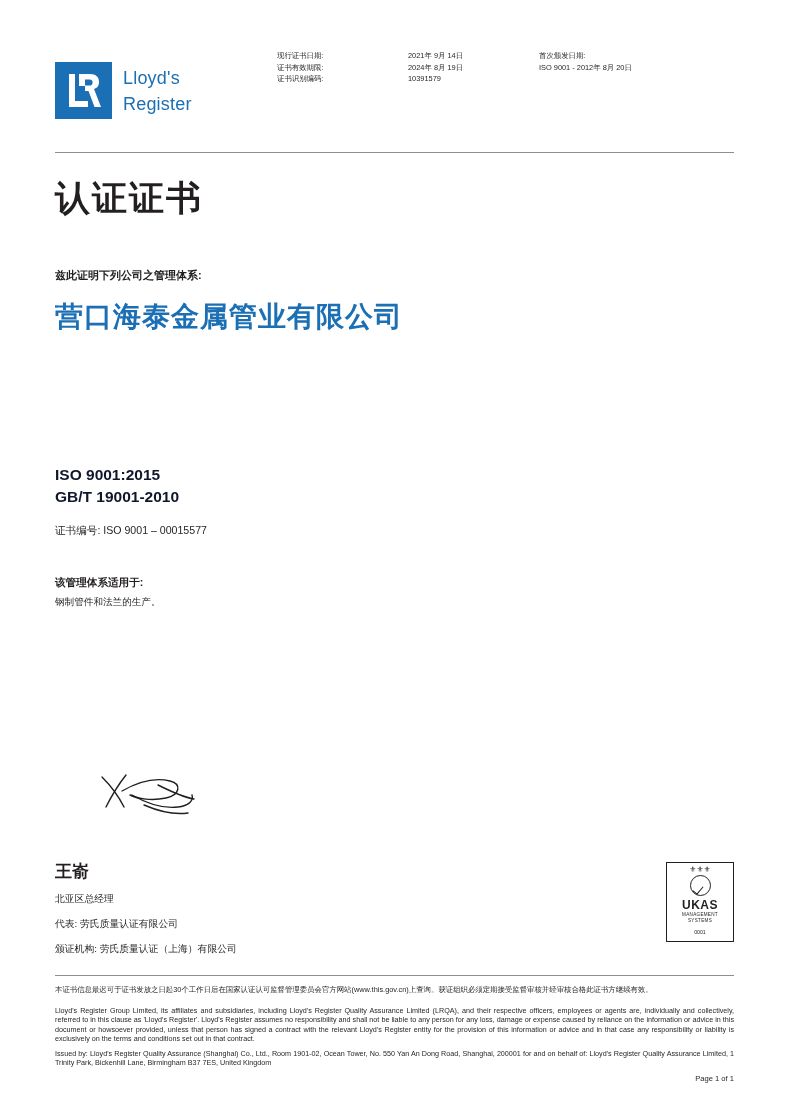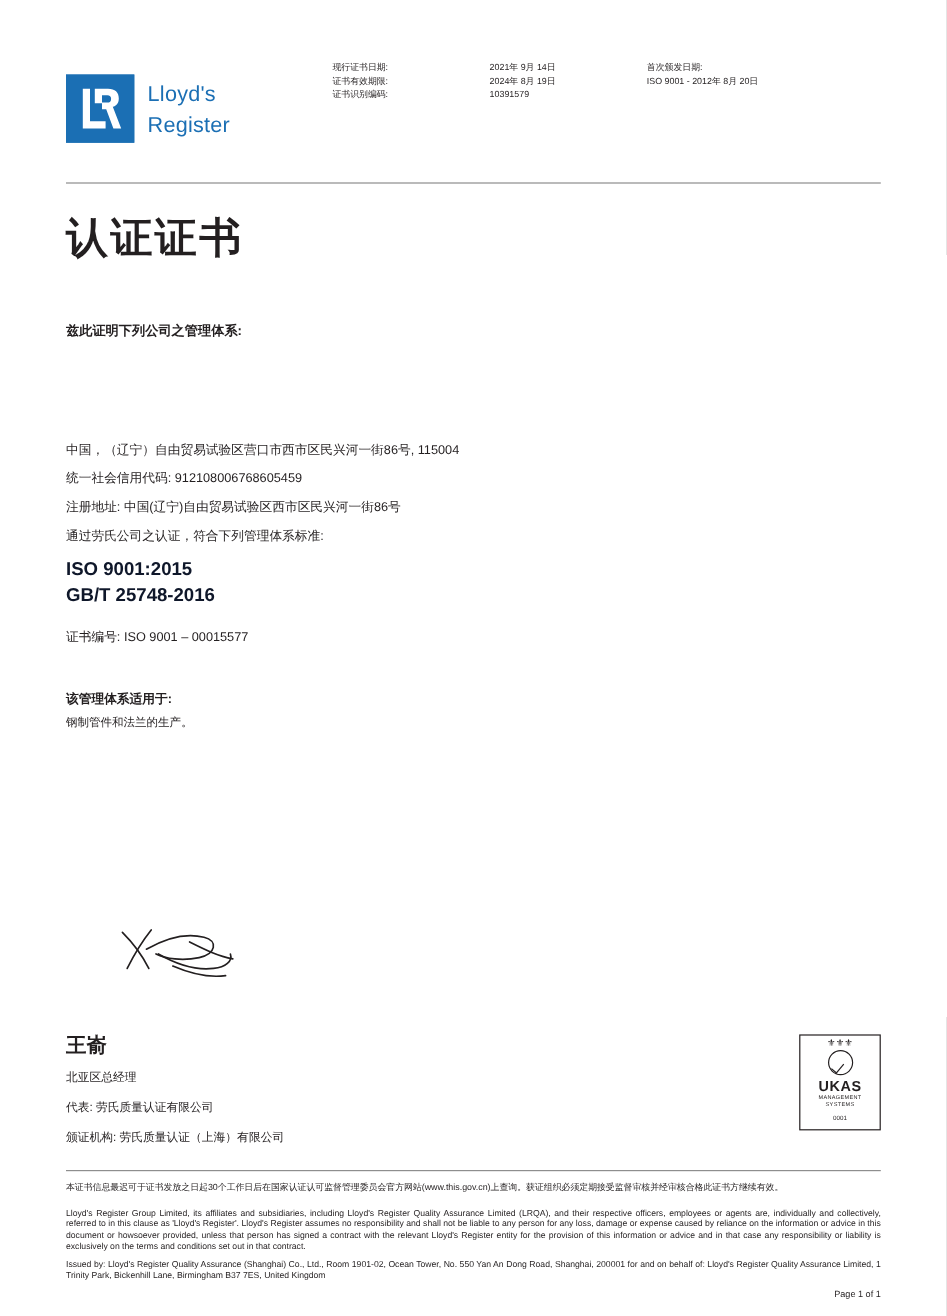--- a/index.html
+++ b/index.html
@@ -274,31 +274,26 @@
         <div class="meta-row">ISO 9001 - 2012年 8月 20日</div>
       </div>
     </div>
 
     <div class="rule top"></div>
   </div>
 
   <div class="title">认证证书</div>
 
   <div class="intro">兹此证明下列公司之管理体系:</div>
-
-  <div class="addr-block">
-    <div>中国，（辽宁）自由贸易试验区营口市西市区民兴河一街86号, 115004</div>
-    <div>统一社会信用代码: 912108006768605459</div>
-    <div>注册地址:   中国(辽宁)自由贸易试验区西市区民兴河一街86号</div>
-    <div>通过劳氏公司之认证，符合下列管理体系标准:</div>
-  </div>
+  <div class="company">营口海泰金属管业有限公司</div>
+
 
   <div class="standards">
     <div>ISO 9001:2015</div>
-    <div>GB/T 25748-2016</div>
+    <div>GB/T 19001-2010</div>
   </div>
 
   <div class="certno">证书编号:   ISO 9001 – 00015577</div>
 
   <div class="scope-head">该管理体系适用于:</div>
   <div class="scope-body">钢制管件和法兰的生产。</div>
 
   <div class="signature">
     <svg width="130" height="60" viewBox="0 0 130 60" aria-hidden="true">
       <g fill="none" stroke="#231f20" stroke-width="1.4" stroke-linecap="round">

